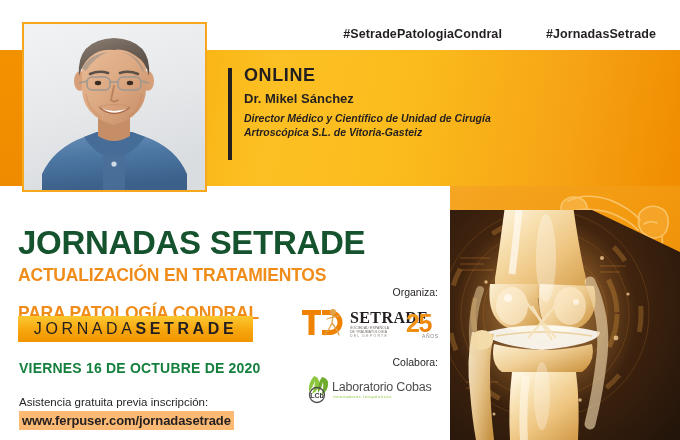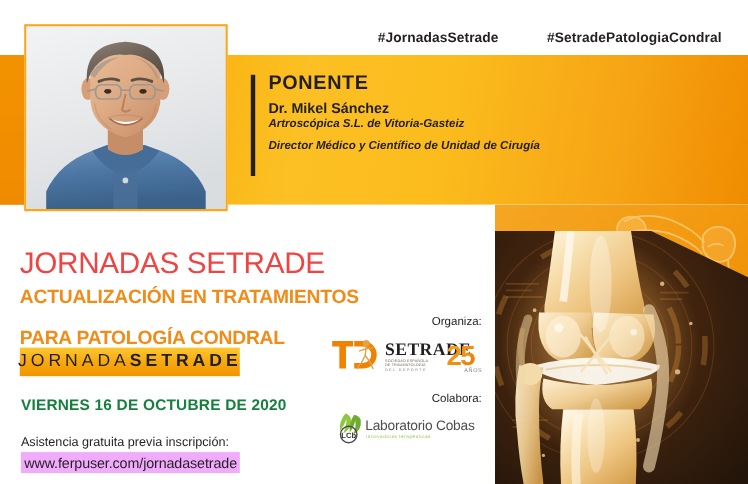--- a/index.html
+++ b/index.html
@@ -58,31 +58,31 @@
     font-size:13px;font-weight:bold;color:#231f20;margin-top:7px;line-height:1.1;
   }
   .ponente-role{
     font-size:10.5px;font-style:italic;font-weight:bold;color:#231f20;
     margin-top:6px;line-height:1.32;
   }
 
   
   .maintitle{position:absolute;left:18px;top:226px;width:320px;z-index:25;}
   .t-big{
-    font-size:27px;font-weight:normal;color:#ef4444;letter-spacing:-.3px;line-height:1;
+    font-size:33px;font-weight:bold;color:#14532d;letter-spacing:-.3px;line-height:1;
     white-space:nowrap;
   }
   .t-sub{
     font-size:17.5px;font-weight:bold;color:#f08c1a;letter-spacing:-.2px;
     line-height:1.12;margin-top:7px;white-space:nowrap;
   }
 
   
   .online-banner{
-    position:absolute;left:18px;top:316px;width:200px;height:26px;z-index:25;
+    position:absolute;left:18px;top:316px;width:235px;height:26px;z-index:25;
     background:linear-gradient(180deg,#fdc830 0%,#f7a70f 52%,#f09500 100%);
     display:flex;align-items:center;justify-content:center;
   }
   .online-banner .ob-1{
     font-size:16px;color:#231f20;letter-spacing:3.6px;font-weight:400;
   }
   .online-banner .ob-2{
     font-size:16px;color:#231f20;letter-spacing:3.6px;font-weight:bold;
   }
 
@@ -90,21 +90,21 @@
   .date{
     position:absolute;left:19px;top:360px;z-index:25;
     font-size:14px;font-weight:bold;color:#15803d;letter-spacing:.2px;white-space:nowrap;
   }
 
   
   .reg{position:absolute;left:19px;top:396px;z-index:25;}
   .reg-line{font-size:11.5px;color:#231f20;letter-spacing:0;}
   .reg-url{
     display:inline-block;margin-top:3px;padding:2px 3px 2px 3px;
-    background:#f0abfc;font-size:13px;font-weight:normal;color:#231f20;letter-spacing:-.1px;
+    background:#fdba74;font-size:13px;font-weight:bold;color:#231f20;letter-spacing:-.1px;
   }
 
   
   .sponsors{position:absolute;left:300px;top:286px;width:145px;z-index:25;}
   .sp-label{
     font-size:10.5px;color:#231f20;text-align:right;width:138px;margin-bottom:4px;
   }
   .sp-logo{display:block;}
   .sp-gap{height:14px;}
 
@@ -120,22 +120,22 @@
 </style>
 </head>
 <body>
 
 <div id="poster">
 
   <div class="band"></div>
   <div class="band-left-tab"></div>
 
   <div class="hashtags">
+    <span class="hashtag">#SetradePatologiaCondral</span>
     <span class="hashtag">#JornadasSetrade</span>
-    <span class="hashtag">#SetradePatologiaCondral</span>
   </div>
 
   <div class="photo-frame">
     <svg viewBox="0 0 181 166" preserveAspectRatio="xMidYMid slice">
       <defs>
         <linearGradient id="bgw" x1="0" y1="0" x2="0.3" y2="1">
           <stop offset="0" stop-color="#f2f3f4"></stop>
           <stop offset="0.55" stop-color="#e6e8ea"></stop>
           <stop offset="1" stop-color="#dadde0"></stop>
         </linearGradient>
@@ -195,24 +195,24 @@
       <path d="M74 83 Q90 78 107 83" stroke="#c08a66" stroke-width="1.2" fill="none" opacity="0.6"></path>
 
       <path d="M62 70 Q64 86 78 94" stroke="#c4885f" stroke-width="1.2" fill="none" opacity="0.45"></path>
       <path d="M118 70 Q116 86 103 94" stroke="#c4885f" stroke-width="1.2" fill="none" opacity="0.45"></path>
     </svg>
   </div>
 
   <div class="ponente">
     <div class="ponente-bar"></div>
     <div class="ponente-txt">
-      <div class="ponente-title">PONENTE</div>
+      <div class="ponente-title">ONLINE</div>
       <div class="ponente-name">Dr. Mikel Sánchez</div>
+      <div class="ponente-role">Director Médico y Científico de Unidad de Cirugía</div>
       <div class="ponente-role" style="margin-top:0">Artroscópica S.L. de Vitoria-Gasteiz</div>
-      <div class="ponente-role">Director Médico y Científico de Unidad de Cirugía</div>
     </div>
   </div>
 
   <div class="maintitle">
     <div class="t-big">JORNADAS SETRADE</div>
     <div class="t-sub">ACTUALIZACIÓN EN TRATAMIENTOS</div>
     <div class="t-sub" style="margin-top:18px">PARA PATOLOGÍA CONDRAL</div>
   </div>
 
   <div class="online-banner">

